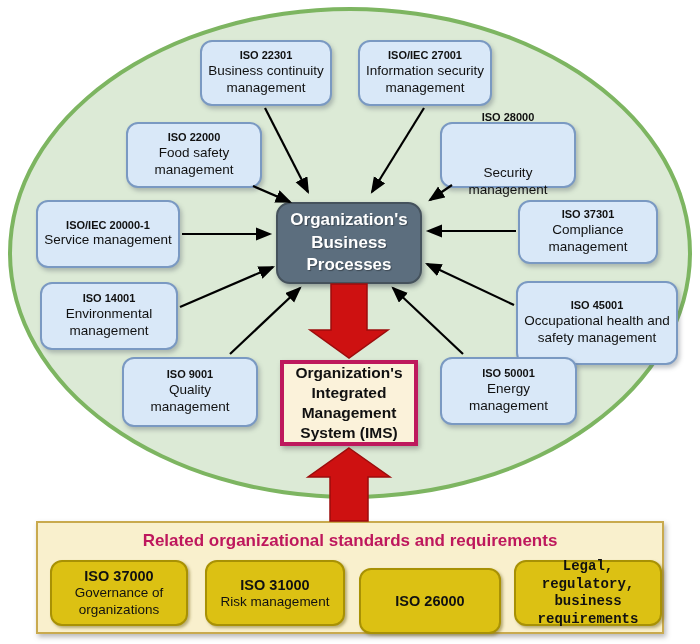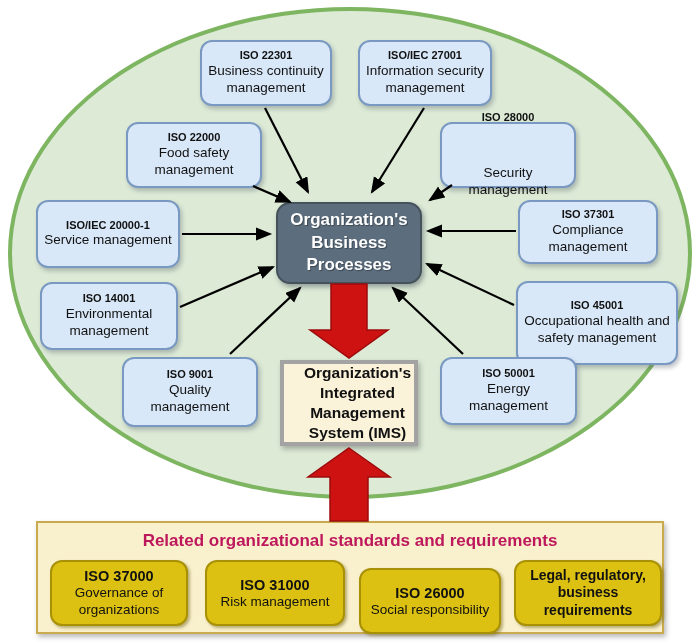--- a/index.html
+++ b/index.html
@@ -25,22 +25,22 @@
     position:absolute; left:276px; top:202px; width:146px; height:82px;
     box-sizing:border-box; background:#5c6e7e; border:2px solid #45525c;
     border-radius:14px; display:flex; align-items:center; justify-content:center;
     text-align:center; color:#ffffff; font-weight:bold; font-size:17px; line-height:1.35;
     box-shadow:2px 3px 5px rgba(60,70,80,0.45);
     text-shadow:1px 1px 1px rgba(0,0,0,0.35);
     padding:2px 6px;
   }
   .ims-box {
     position:absolute; left:280px; top:360px; width:138px; height:86px;
-    box-sizing:border-box; background:#fbf2da; border:4px solid #a3a3a3;
-    display:flex; align-items:center; text-align:center;
+    box-sizing:border-box; background:#fbf2da; border:4px solid #be185d;
+    display:flex; align-items:center; justify-content:center; text-align:center;
     color:#111; font-weight:bold; font-size:15.5px; line-height:1.3;
     box-shadow:2px 3px 5px rgba(80,80,80,0.4);
     padding:2px 20px;
   }
   .band {
     position:absolute; left:36px; top:521px; width:628px; height:113px;
     box-sizing:border-box; background:#f9f0cd; border:2px solid #c9aa4e;
     box-shadow:2px 3px 5px rgba(100,100,100,0.45);
   }
   .band-title {
@@ -48,21 +48,21 @@
   }
   .yellow-box {
     position:absolute; top:37px; height:66px; box-sizing:border-box;
     background:#dcc113; border:2px solid #a89104; border-radius:12px;
     display:flex; flex-direction:column; justify-content:center;
     text-align:center; color:#111; font-size:13.5px; line-height:1.25;
     box-shadow:2px 2px 3px rgba(120,105,30,0.5);
     padding:2px 5px;
   }
   .yellow-code { font-weight:bold; font-size:14.5px; }
-  .yellow-box.allbold { font-weight:bold; font-size:14px; }
+  .yellow-box.allbold { font-weight:bold; font-size:14px;font-family:Liberation Mono, monospace; }
   svg.overlay {
     position:absolute; left:0; top:0; width:700px; height:644px;
     pointer-events:none;
   }
   svg.overlay line { stroke:#000; stroke-width:2.2; }
 </style>
 </head>
 <body>
 
 <div class="stage">
@@ -122,21 +122,20 @@
     <div class="yellow-box" style="left:12px; width:138px;">
       <span class="yellow-code">ISO 37000</span>
       <span>Governance of organizations</span>
     </div>
     <div class="yellow-box" style="left:167px; width:140px;">
       <span class="yellow-code">ISO 31000</span>
       <span>Risk management</span>
     </div>
     <div class="yellow-box" style="left:321px; width:142px;margin-top:8px;">
       <span class="yellow-code">ISO 26000</span>
-      <span>Social responsibility</span>
     </div>
     <div class="yellow-box allbold" style="left:476px; width:148px;">
       <span>Legal, regulatory, business requirements</span>
     </div>
   </div>
 
   <svg class="overlay" viewBox="0 0 700 644">
     <defs>
       <marker id="ah" markerWidth="8" markerHeight="7" refX="6.5" refY="3" orient="auto">
         <path d="M0,0 L7.5,3 L0,6 Z" fill="#000"></path>

